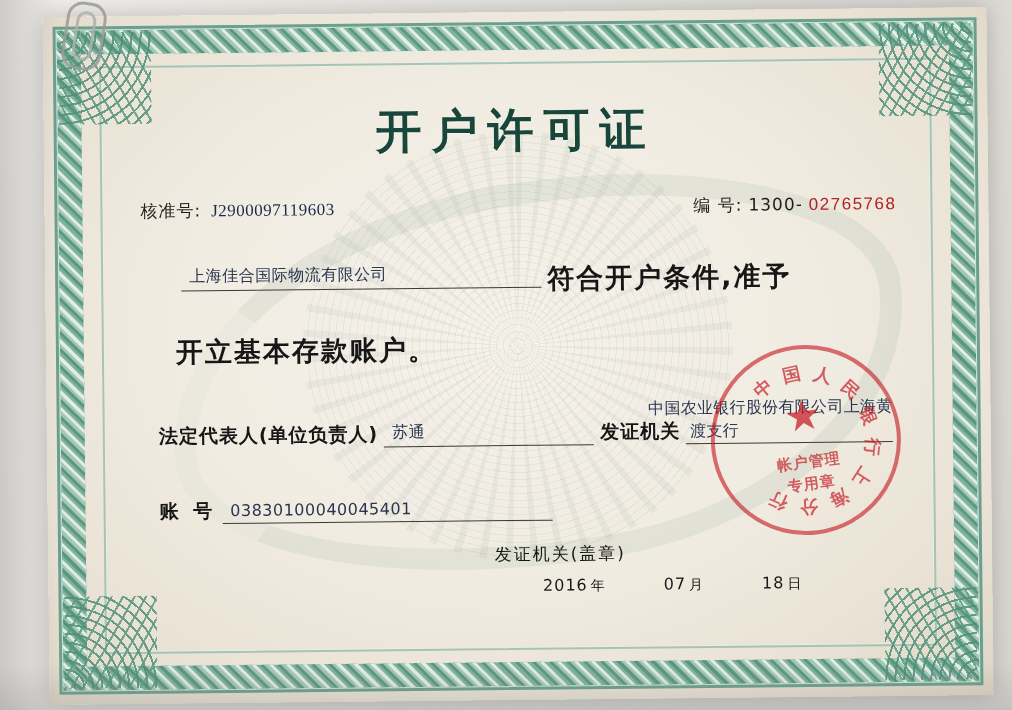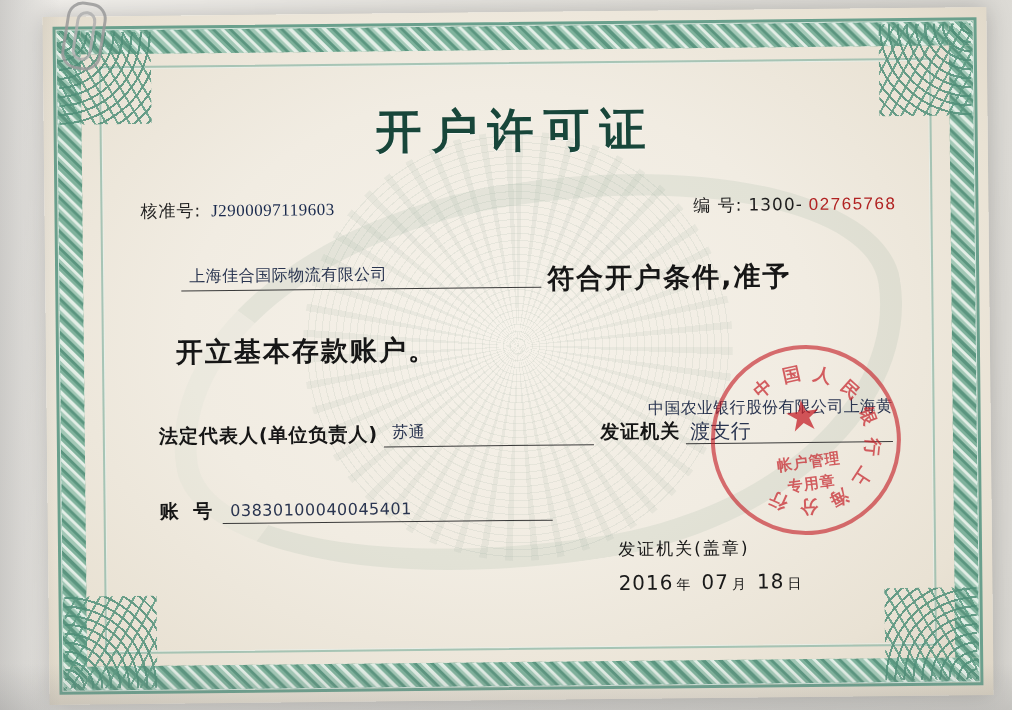--- a/index.html
+++ b/index.html
@@ -214,21 +214,21 @@
     letter-spacing: 1px;
     color: #161616;
   }
   .rep-fill { flex: 0 0 210px; }
   .bank-fill { flex: 1; }
   .bank-fill .val2 {
     position: absolute;
     left: 4px;
     bottom: 2px;
     font-weight: normal;
-    font-size: 20px;
+    font-size: 16px;
     line-height: 20px;
     letter-spacing: 0.3px;
     font-family: Liberation Serif, serif;
     color: #2a3550;
     white-space: nowrap;
   }
   .bank-top {
     position: absolute;
     right: 0;
     bottom: 24px;
@@ -268,22 +268,23 @@
     margin-bottom: 10px;
   }
   .date-line {
     display: flex;
     align-items: baseline;
     font-size: 16px;
     letter-spacing: 1px;
   }
   .date-line .num {
     font-family: "DejaVu Sans", sans-serif;
-    font-size: 20px;
+    font-size: 16px;
     color: #1a1a1a;
+    margin-left: 48px;
   }
   .date-line .unit {
     font-size: 14px;
     margin: 0 10px 0 3px;
   }
 
   
   .seal {
     position: absolute;
     right: 20px;

